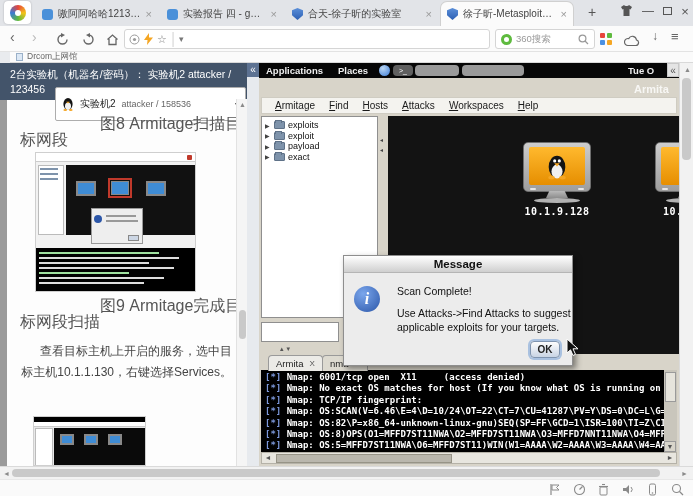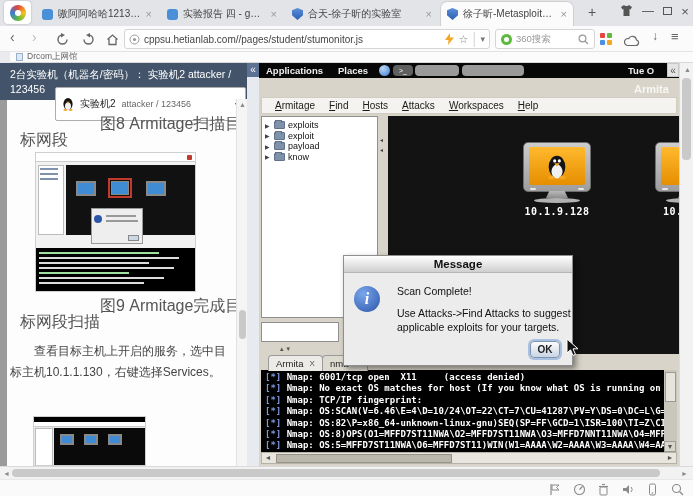--- a/index.html
+++ b/index.html
@@ -198,21 +198,20 @@
       <svg width="13" height="13" viewBox="0 0 13 13">
           <path d="M1.5 6.5 L6.5 2 L11.5 6.5 M3 6 L3 11.5 L10 11.5 L10 6" stroke="#666" stroke-width="1.3" fill="none"></path>
         </svg>
     </span>
 
     <div class="addressbar">
       <svg width="11" height="11" viewBox="0 0 11 11">
           <circle cx="5.5" cy="5.5" r="4.5" stroke="#9a9a9a" fill="none"></circle>
           <circle cx="5.5" cy="5.5" r="1.6" fill="#9a9a9a"></circle>
         </svg>
-      <span class="url-text">cppsu.hetianlab.com//pages/student/stumonitor.js</span>
       <svg width="9" height="12" viewBox="0 0 9 12">
           <polygon points="5,0 0,7 3.5,7 3,12 9,4.5 5,4.5" fill="#f5a623"></polygon>
         </svg>
       <span style="font-size:11px;color:#888;">☆</span>
       <span style="color:#ddd;">|</span>
       <span style="font-size:9px;color:#777;">▾</span>
     </div>
 
     <div class="searchbox">
       <span class="o360"></span>
@@ -248,21 +247,21 @@
     <div class="lab-header">2台实验机（机器名/密码）：  实验机2  attacker / 123456</div>
     <div class="machine-dd">
       <svg width="12" height="14" viewBox="0 0 26 30">
         <ellipse cx="13" cy="15" rx="10" ry="13" fill="#141414"></ellipse>
           <ellipse cx="13" cy="20" rx="6.5" ry="8" fill="#f2f2f2"></ellipse>
         <polygon points="9,10 17,10 13,14" fill="#f5a623"></polygon>
           <ellipse cx="7" cy="28" rx="4" ry="2" fill="#f5a623"></ellipse>
           <ellipse cx="19" cy="28" rx="4" ry="2" fill="#f5a623"></ellipse>
       </svg>
       <span class="dd-name">实验机2</span>
-      <span class="dd-cred">attacker / 123456</span>
+      <span class="dd-cred">attacker / 158536</span>
       <span style="font-size:8px;color:#333;">▾</span>
     </div>
 
     <div class="doc-caption" style="top:53px;">图8 Armitage扫描目标网段</div>
 
     <div class="thumb" style="left:35px;top:89px;width:161px;height:140px;background:#f2f2f2;">
       <div class="abs" style="left:0;top:0;width:100%;height:9px;background:#fff;border-bottom:1px solid #ccc;"></div>
       <div class="abs" style="right:3px;top:2px;width:5px;height:5px;background:#c0392b;border-radius:1px;"></div>
       <div class="abs" style="left:2px;top:12px;width:26px;height:70px;background:#fff;border:1px solid #bbb;"></div>
       <div class="abs" style="left:4px;top:15px;width:18px;height:2px;background:#7e93ab;"></div>
@@ -282,21 +281,21 @@
       <div class="abs" style="left:3px;top:99px;width:120px;height:2px;background:#9fe09f;"></div>
       <div class="abs" style="left:3px;top:104px;width:140px;height:2px;background:#ddd;"></div>
       <div class="abs" style="left:3px;top:109px;width:110px;height:2px;background:#ddd;"></div>
       <div class="abs" style="left:3px;top:114px;width:135px;height:2px;background:#ddd;"></div>
       <div class="abs" style="left:3px;top:119px;width:90px;height:2px;background:#9fe09f;"></div>
       <div class="abs" style="left:3px;top:124px;width:125px;height:2px;background:#ddd;"></div>
       <div class="abs" style="left:3px;top:129px;width:105px;height:2px;background:#ddd;"></div>
     </div>
 
     <div class="doc-caption" style="top:235px;">图9 Armitage完成目标网段扫描</div>
-    <div class="doc-para" style="top:278px;">查看目标主机上开启的服务，选中目标主机10.1.1.130，右键选择Services。</div>
+    <div class="doc-para" style="top:278px;text-align:right;">查看目标主机上开启的服务，选中目标主机10.1.1.130，右键选择Services。</div>
 
     <div class="thumb" style="left:33px;top:353px;width:113px;height:50px;">
       <div class="abs" style="left:0;top:0;width:100%;height:5px;background:#000;"></div>
       <div class="abs" style="left:0;top:5px;width:100%;height:5px;background:#fff;border-bottom:1px solid #ccc;"></div>
       <div class="abs" style="left:1px;top:11px;width:18px;height:38px;background:#fff;border:1px solid #bbb;"></div>
       <div class="abs" style="left:20px;top:11px;width:92px;height:38px;background:#0a0a0a;"></div>
       <div class="abs" style="left:26px;top:17px;width:14px;height:11px;background:#3f8cd5;border:2px solid #888;"></div>
       <div class="abs" style="left:50px;top:17px;width:14px;height:11px;background:#3f8cd5;border:2px solid #888;"></div>
       <div class="abs" style="left:74px;top:17px;width:14px;height:11px;background:#3f8cd5;border:2px solid #888;"></div>
     </div>
@@ -344,21 +343,21 @@
         <span class="tree-label">exploit</span>
       </div>
       <div class="tree-row">
         <span class="tree-caret">▶</span>
         <span class="folder"></span>
         <span class="tree-label">payload</span>
       </div>
       <div class="tree-row">
         <span class="tree-caret">▶</span>
         <span class="folder"></span>
-        <span class="tree-label">know</span>
+        <span class="tree-label">exact</span>
       </div>
     </div>
 
     <div class="mod-search"></div>
     <div class="split-arrows">▴▾</div>
     <div class="vsplit">
       <span style="top:20px;">◂</span>
       <span style="top:30px;">◂</span>
     </div>
 

